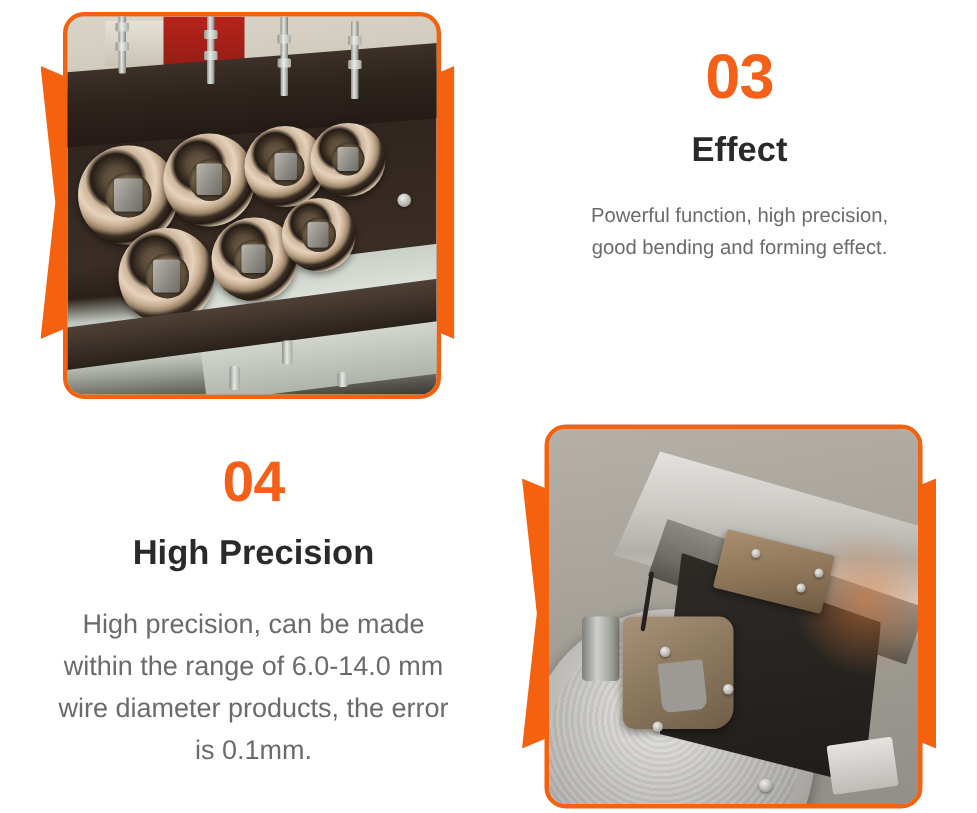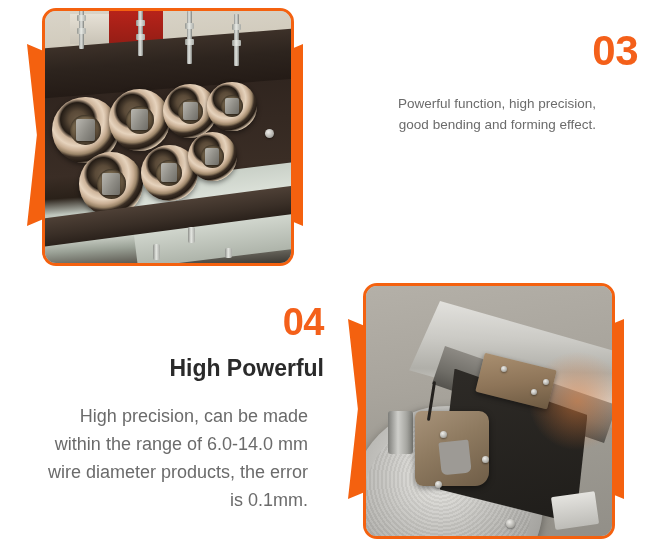--- a/index.html
+++ b/index.html
@@ -279,21 +279,21 @@
     position: absolute;
     border-radius: 50%;
     background: radial-gradient(circle at 38% 34%, #efeeea, #b8b7b2 55%, #807f7a 100%);
     z-index: 8;
     box-shadow: 0 1px 2px rgba(0,0,0,.4);
   }
 
   
   .text-block {
     position: absolute;
-    text-align: right;
+    text-align: center;
     box-sizing: border-box;
   }
   .num {
     color: #f4601a;
     font-weight: bold;
     letter-spacing: -0.5px;
     line-height: 1;
   }
   .heading {
     color: #2a2a2a;
@@ -357,26 +357,27 @@
           <div class="ph1-pin" style="left:58%; bottom:8%;"></div>
           <div class="ph1-pin" style="left:73%; bottom:2%; height:10px;"></div>
           <div class="screw" style="right:7%; top:47%; width:9px; height:9px;"></div>
         </div>
       </div>
     </div>
   </div>
 
   <div class="text-block" style="left:348px; top:30px; width:290px;">
     <div class="num" style="font-size:42px;">03</div>
+    <div class="heading" style="font-size:23px; margin-top:14px;">Effect</div>
     <div class="body-text" style="font-size:13.5px; margin-top:22px; padding:0 42px;">Powerful function, high precision, good bending and forming effect.</div>
   </div>
 
   <div class="text-block" style="left:14px; top:303px; width:310px;">
     <div class="num" style="font-size:38px;">04</div>
-    <div class="heading" style="font-size:23px; margin-top:14px;">High Powerful</div>
+    <div class="heading" style="font-size:23px; margin-top:14px;">High Precision</div>
     <div class="body-text" style="font-size:18px; margin-top:22px; padding:0 16px;">High precision, can be made within the range of 6.0-14.0 mm wire diameter products, the error is 0.1mm.</div>
   </div>
 
   <div class="photo-frame" style="left:348px; top:283px; width:276px; height:250px;">
 
     <div class="tab tab-left" style="left:0px;  top:36px; width:26px; height:180px;"></div>
     <div class="tab tab-right" style="right:0px; top:36px; width:26px; height:180px;"></div>
 
     <div class="photo-box" style="left:15px; top:0px; width:246px; height:250px;">
       <div class="photo-inner">

